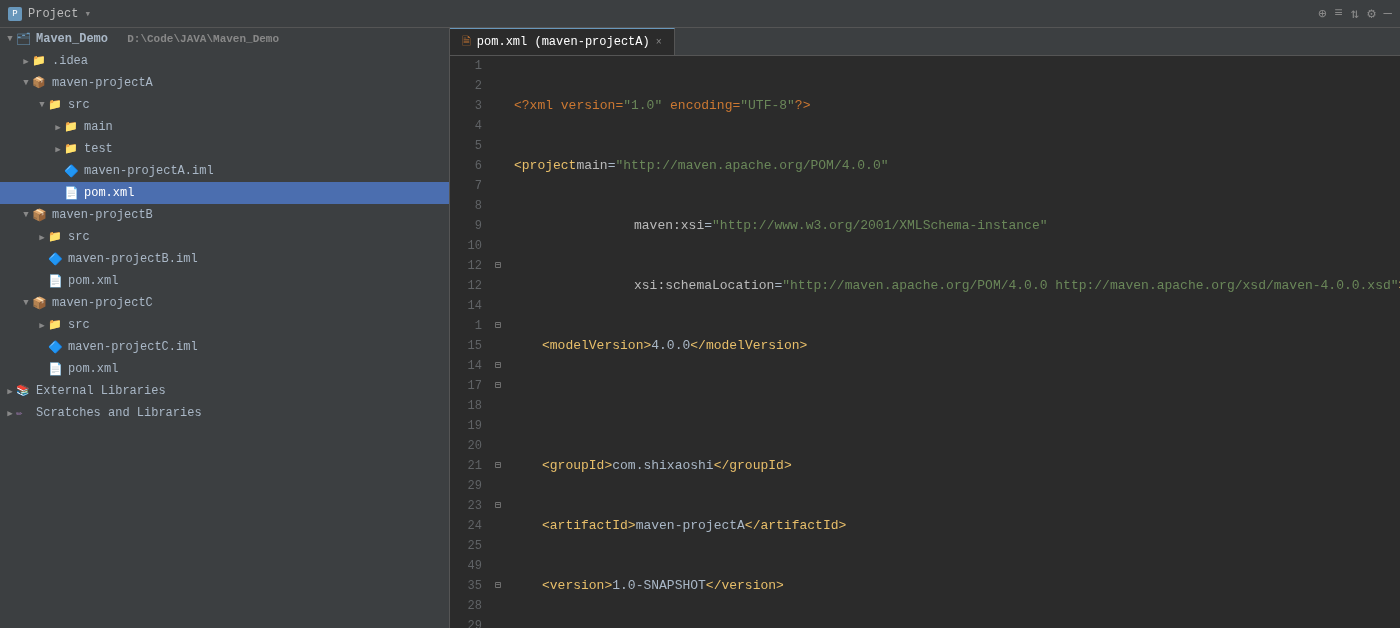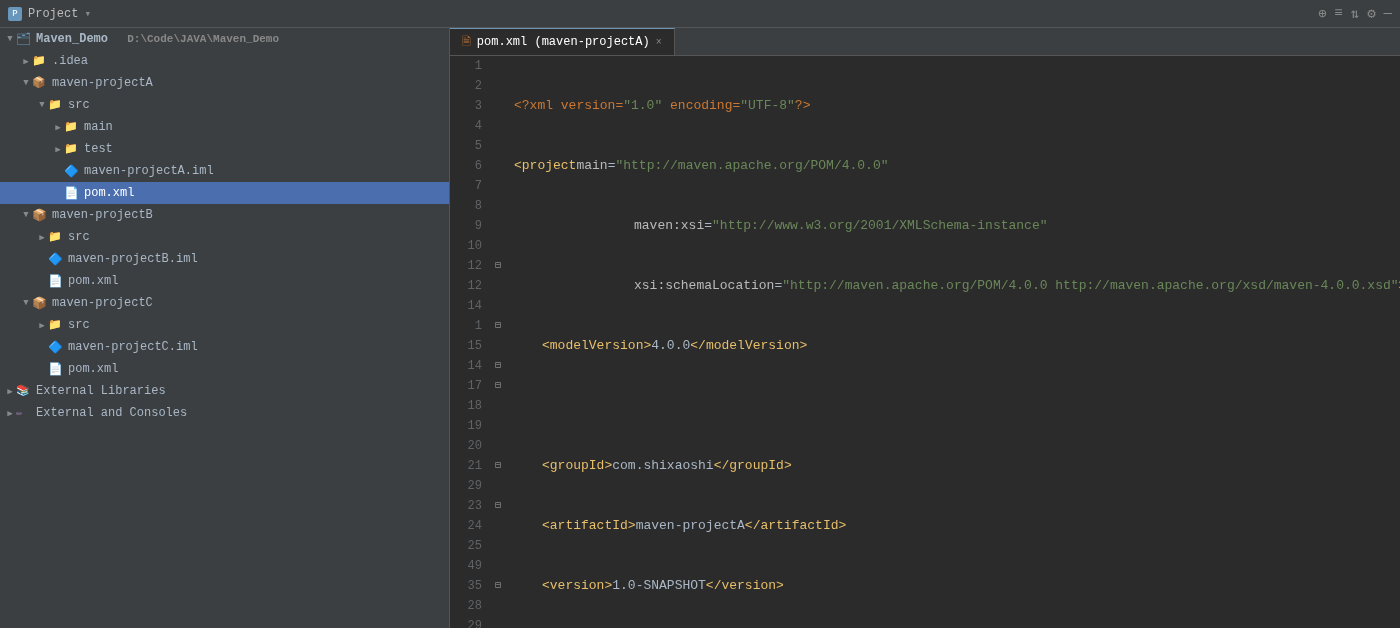--- a/index.html
+++ b/index.html
@@ -326,21 +326,21 @@
 
     <div class="tree-item" style="padding-left:4px;">
       <span class="tree-arrow">▶</span>
       <span class="tree-icon" style="color:#6a8759;font-size:11px;">📚</span>
       <span>External Libraries</span>
     </div>
 
     <div class="tree-item" style="padding-left:4px;">
       <span class="tree-arrow">▶</span>
       <span class="tree-icon" style="color:#9876aa;font-size:11px;">✏</span>
-      <span>External and Consoles</span>
+      <span>Scratches and Libraries</span>
     </div>
   </div>
 
   <div class="editor-area">
 
     <div class="tab-bar">
       <div class="tab active">
         <span class="tab-icon">🗎</span>
         <span>pom.xml (maven-projectA)</span>
         <span class="tab-close">×</span>

